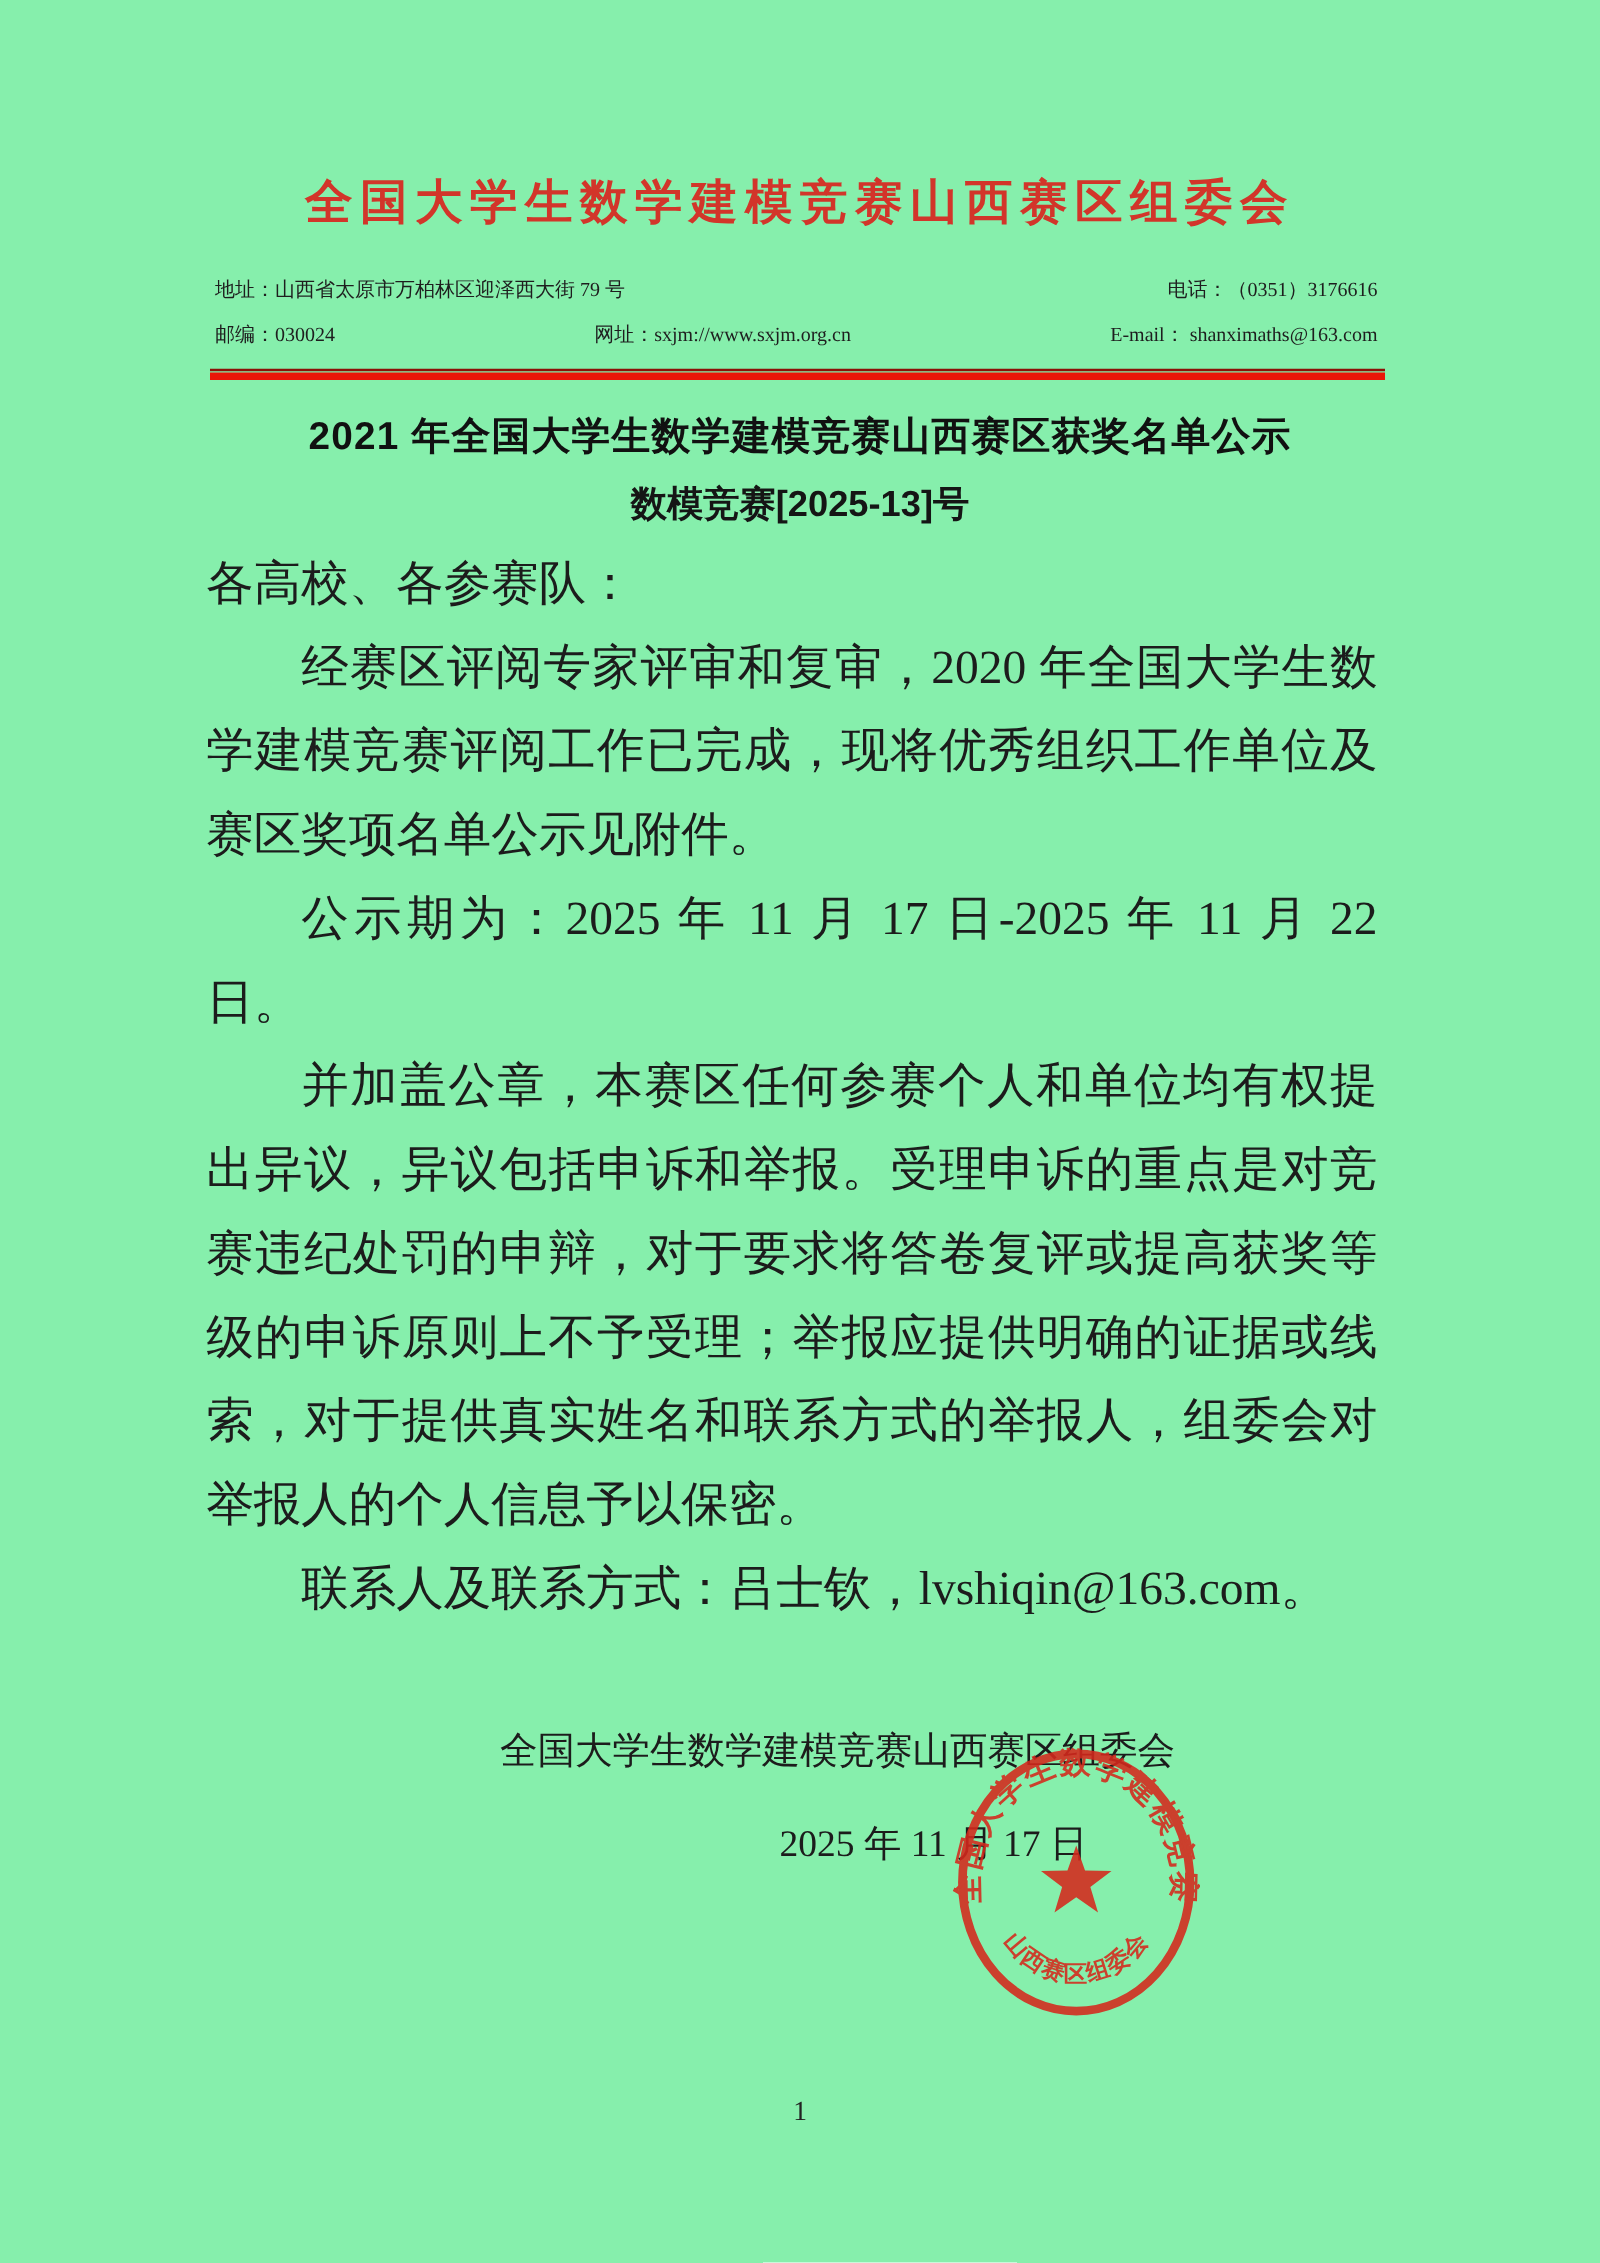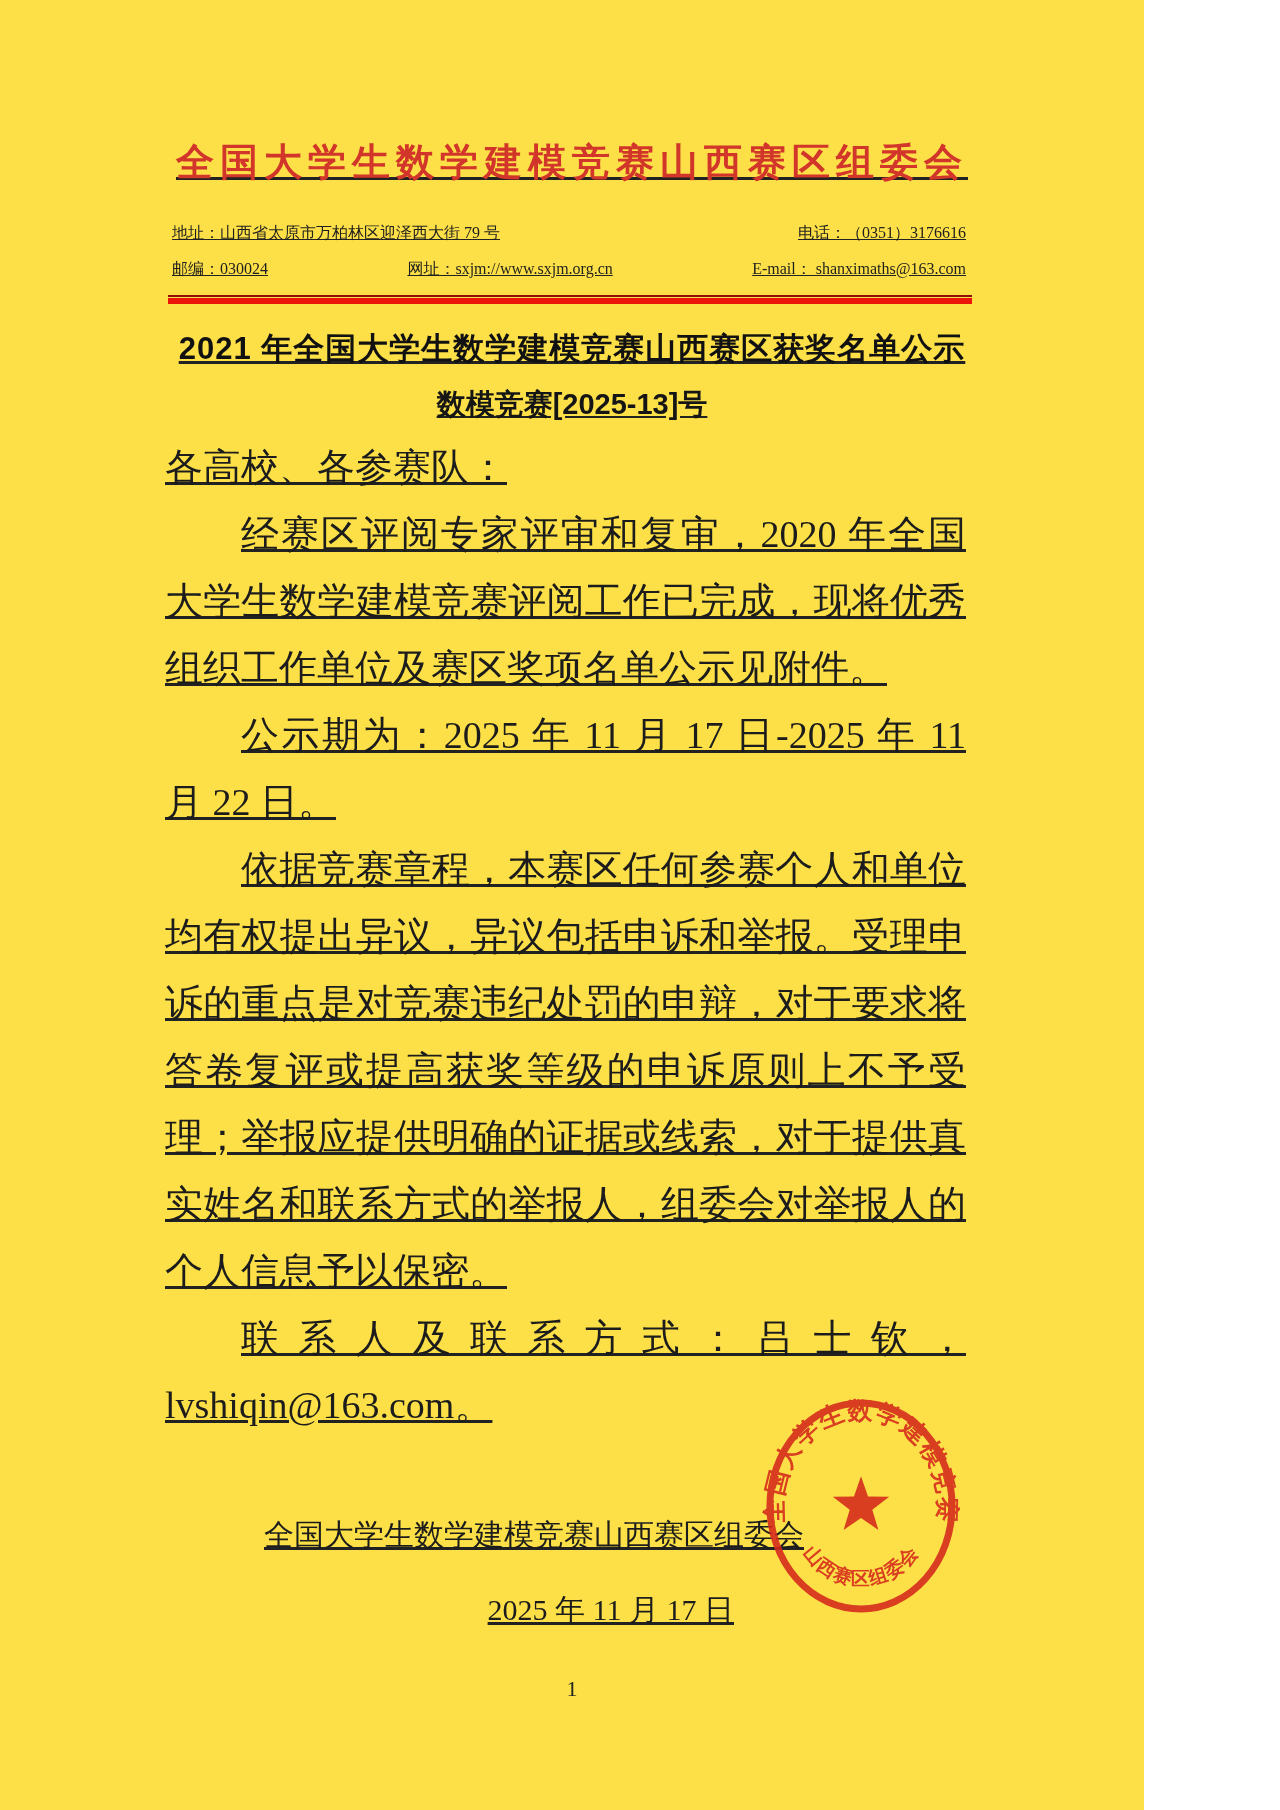--- a/index.html
+++ b/index.html
@@ -1,23 +1,22 @@
 <!DOCTYPE html>
 <html lang="zh"><head>
 <meta charset="utf-8">
 <style>
   html,body{margin:0;padding:0;background:#ffffff;}
   .page{
     position:relative;
-    width:1144px;height:1810px;
-    background:#fde047;
+    width:1280px;height:1810px;
+    background:#86efac;
     overflow:hidden;
     font-family:"Liberation Serif","DejaVu Serif",serif;
     color:#222222;
-    text-decoration:underline;
   }
   
   .org-title{
     padding-top:140px;
     text-align:center;
     font-family:"Liberation Sans","DejaVu Sans",sans-serif;
     font-weight:bold;
     font-size:38px;line-height:44px;
     letter-spacing:6px;
     color:#d2352a;
@@ -100,21 +99,21 @@
     <div class="thick"></div>
   </div>
 
   <h1 class="doc-title">2021 年全国大学生数学建模竞赛山西赛区获奖名单公示</h1>
   <div class="doc-number">数模竞赛[2025-13]号</div>
 
   <div class="doc-body">
     <p>各高校、各参赛队：</p>
     <p class="indent">经赛区评阅专家评审和复审，2020 年全国大学生数学建模竞赛评阅工作已完成，现将优秀组织工作单位及赛区奖项名单公示见附件。</p>
     <p class="indent">公示期为：2025 年 11 月 17 日-2025 年 11 月 22 日。</p>
-    <p class="indent">依据竞赛章程，本赛区任何参赛个人和单位均有权提出异议，异议包括申诉和举报。受理申诉的重点是对竞赛违纪处罚的申辩，对于要求将答卷复评或提高获奖等级的申诉原则上不予受理；举报应提供明确的证据或线索，对于提供真实姓名和联系方式的举报人，组委会对举报人的个人信息予以保密。</p>
+    <p class="indent">并加盖公章，本赛区任何参赛个人和单位均有权提出异议，异议包括申诉和举报。受理申诉的重点是对竞赛违纪处罚的申辩，对于要求将答卷复评或提高获奖等级的申诉原则上不予受理；举报应提供明确的证据或线索，对于提供真实姓名和联系方式的举报人，组委会对举报人的个人信息予以保密。</p>
     <p class="indent">联系人及联系方式：吕士钦，lvshiqin@163.com。</p>
   </div>
 
   <div class="sig-block">
     <div class="sig-name">全国大学生数学建模竞赛山西赛区组委会</div>
     <div class="sig-date">2025 年 11 月 17 日</div>
   </div>
 
   <svg class="seal" viewBox="0 0 200 224" aria-hidden="true">
     <ellipse cx="100" cy="112" rx="92" ry="104" fill="none" stroke-width="7" stroke="#d5281c"></ellipse>

